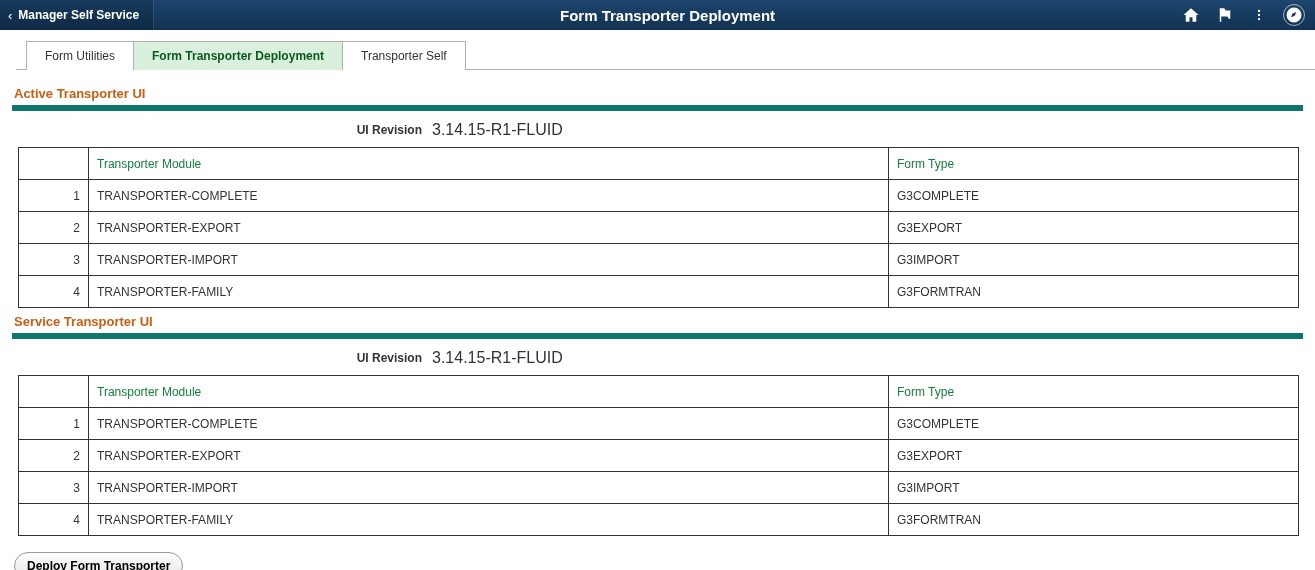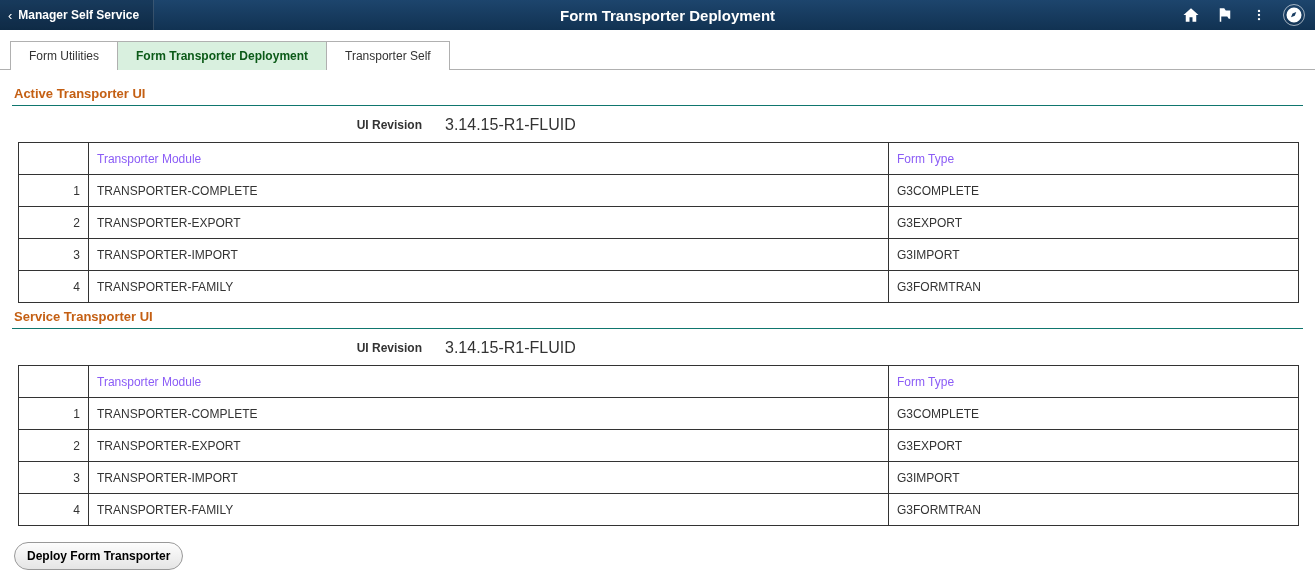--- a/index.html
+++ b/index.html
@@ -11,37 +11,37 @@
 .breadcrumb-back .chev { font-size: 13px; margin-right: 6px; }
 .breadcrumb-back .lbl { font-weight: bold; font-size: 12px; text-align: center; }
 .page-title { flex: 1; text-align: center; font-weight: bold; font-size: 15px; }
 .header-icons { display:flex; align-items:center; gap: 14px; padding-right: 10px; }
 .hicon { width: 20px; height: 20px; display:flex; align-items:center; justify-content:center; fill:#fff; color:#fff; cursor:pointer;}
 .hicon svg { width: 18px; height: 18px; }
 .hicon.small-lines svg{ width:14px; height:14px;}
 .hicon.compass { border:1px solid rgba(255,255,255,0.6); border-radius:50%; width:22px; height:22px;}
 
 
-.tabs-wrap { border-bottom: 1px solid #b0b0b0; background:#fff; padding: 10px 0 0 10px; }
+.tabs-wrap { border-bottom: 1px solid #b0b0b0; background:#fff; padding: 10px 0 0 10px; margin-left: 16px; }
 .tabs { display:flex; }
 .tab { padding: 7px 18px; border:1px solid #b0b0b0; border-bottom:none; background:#fff; font-size:12px; margin-right:-1px; cursor:pointer; position:relative; top:1px;}
 .tab.active { background:#d9f0df; color:#0b5a18; font-weight:bold; }
 
 
 .content { padding: 10px 12px 16px 12px; }
 .section-title { color:#c45f13; font-weight:bold; font-size:13px; margin: 6px 0 4px 2px; }
-.section-divider { border-bottom:1px solid #0f766e; margin-bottom:4px;}
-.rev-row { display:flex; align-items:center; margin: 10px 0 8px 0; gap: 13px; }
+.section-divider { border-bottom:6px solid #0f766e; margin-bottom:4px;}
+.rev-row { display:flex; align-items:center; margin: 10px 0 8px 0; }
 .rev-label { font-weight:bold; font-size:12px; width:420px; text-align:right; padding-right:10px;}
 .rev-val { font-size:16px; }
 
 
 table.grid { border-collapse: collapse; width: calc(100% - 10px); margin-left: 6px; margin-bottom: 6px; }
 table.grid th, table.grid td { border:1px solid #333; padding: 6px 8px; font-size:12px; text-align:left; vertical-align:middle; height:32px;}
-table.grid th { background:#fff; color:#8b5cf6; font-weight:normal; }
+table.grid th { background:#fff; color:#15803d; font-weight:normal; }
 table.grid th.numcol, table.grid td.numcol { width:70px; text-align:right; color:#333; font-weight:normal; border-right:1px solid #333;}
 table.grid col.module { }
 table.grid col.ftype { width:410px; }
 
 
 .deploy-btn { margin: 10px 0 0 2px; padding: 6px 12px; background: linear-gradient(#fdfdfd,#e5e5e5); border:1px solid #999; border-radius:14px; font-size:12px; font-weight:bold; cursor:pointer;}
 </style>
 </head>
 <body>
 

